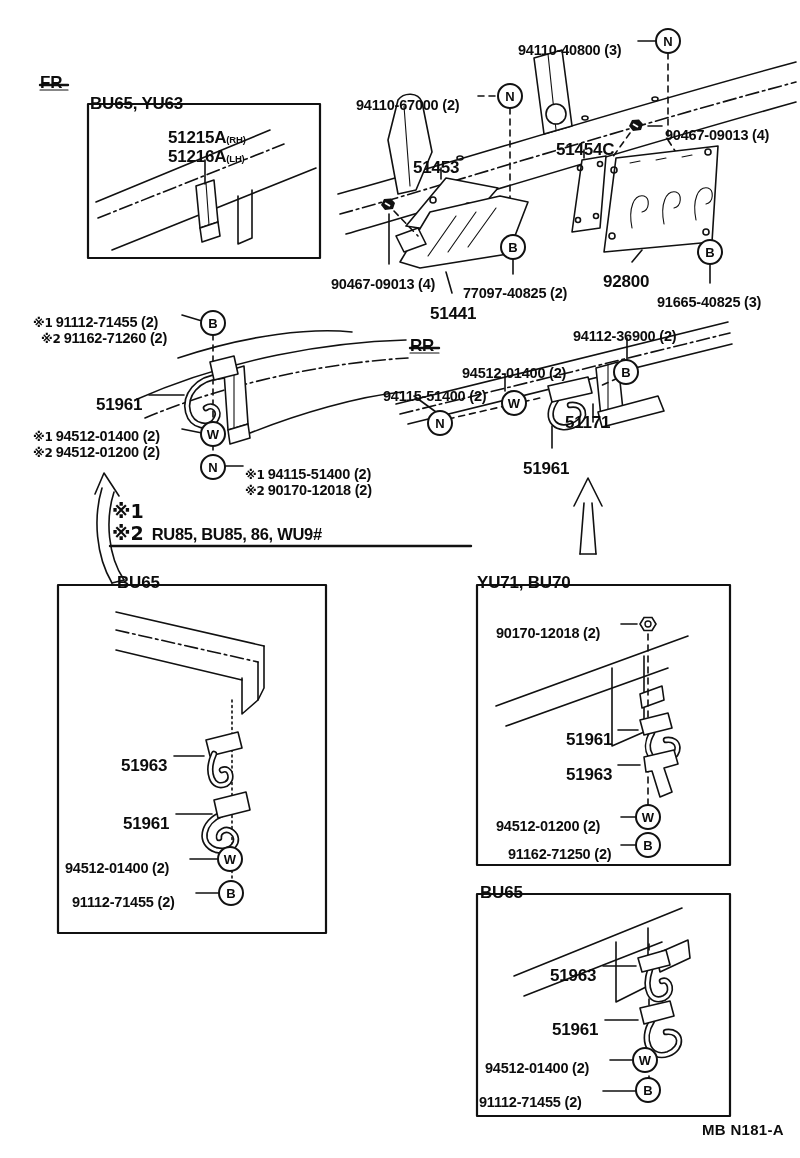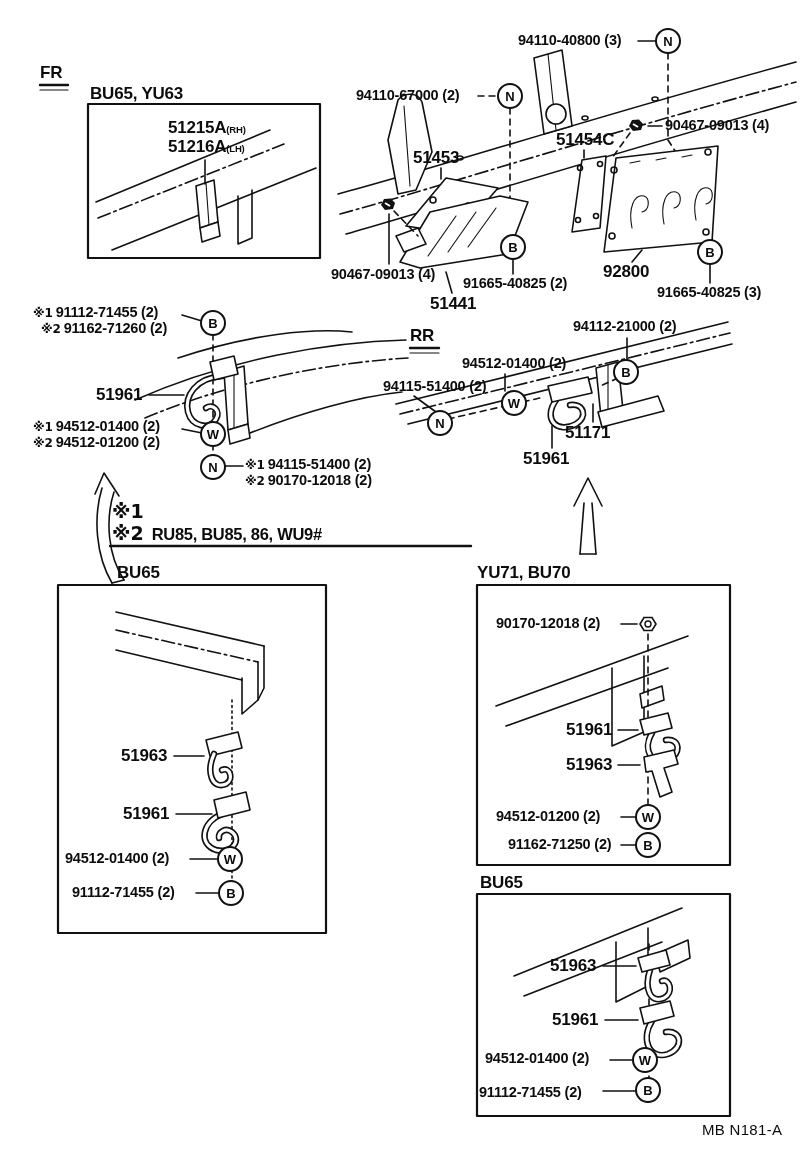--- a/index.html
+++ b/index.html
@@ -12,32 +12,32 @@
   .art .ds{stroke-dasharray:6 5;}
   .art .dd{stroke-dasharray:13 4 2.5 4;}
   .art .dot{stroke-dasharray:2 3.5;}
   .art .thin{stroke-width:1.1;}
   .art .box{stroke-width:2.2;}
   .art .u2{stroke-width:2.4;}
   .art .u1{stroke-width:1.1;}
   .art .t7{stroke-width:6.5;}
   .art .t4{stroke:#fff;stroke-width:3.2;}
   .lbl{position:absolute;white-space:nowrap;font-weight:700;font-size:14.5px;
-       line-height:1.05;letter-spacing:-0.2px;}
+       line-height:1.05;letter-spacing:-0.2px;margin-top:10px;}
   .big{font-size:17px;}
   .km{font-family:"DejaVu Sans",sans-serif;font-size:12px;margin-right:3px;}
   .suffix{font-size:9.5px;}
   .fast{position:absolute;width:22px;height:22px;border:2.2px solid #111;border-radius:50%;
         background:#fff;display:flex;align-items:center;justify-content:center;
         font-weight:700;font-size:13px;transform:translate(-50%,-50%);z-index:3;}
   .icon{position:absolute;transform:translate(-50%,-50%);z-index:3;line-height:0;}
   .legend-row{position:absolute;display:flex;align-items:baseline;gap:8px;font-weight:700;}
   .legend-mark{font-family:"DejaVu Sans",sans-serif;font-size:19px;}
   .legend-text{font-size:16.5px;letter-spacing:-0.3px;}
-  .code{position:absolute;font-weight:400;font-size:15px;letter-spacing:0.3px;}
+  .code{position:absolute;font-weight:700;font-size:15px;letter-spacing:0.3px;}
 </style>
 </head>
 <body>
 
 <div class="page">
 
   <svg class="art" width="800" height="1158" viewBox="0 0 800 1158">
 
     <g>
       <path class="u2" d="M40,85 H68"></path>
@@ -224,37 +224,37 @@
   <div class="lbl big" style="left:90px;top:85px">BU65, YU63</div>
   <div class="lbl big" style="left:168px;top:119px"><span>51215A</span><span class="suffix">(RH)</span></div>
   <div class="lbl big" style="left:168px;top:138px"><span>51216A</span><span class="suffix">(LH)</span></div>
 
   <div class="lbl" style="left:518px;top:33px">94110-40800 (3)</div>
   <div class="lbl" style="left:356px;top:88px">94110-67000 (2)</div>
   <div class="lbl" style="left:665px;top:118px">90467-09013 (4)</div>
   <div class="lbl big" style="left:556px;top:131px">51454C</div>
   <div class="lbl big" style="left:413px;top:149px">51453</div>
   <div class="lbl" style="left:331px;top:267px">90467-09013 (4)</div>
-  <div class="lbl" style="left:463px;top:276px">91665-40825 (2)</div>
+  <div class="lbl" style="left:463px;top:276px">77097-40825 (2)</div>
   <div class="lbl big" style="left:430px;top:295px">51441</div>
   <div class="lbl big" style="left:603px;top:263px">92800</div>
   <div class="lbl" style="left:657px;top:285px">91665-40825 (3)</div>
 
   <div class="lbl" style="left:33px;top:305px"><span class="km">※1</span><span>91112-71455 (2)</span></div>
   <div class="lbl" style="left:41px;top:321px"><span class="km">※2</span><span>91162-71260 (2)</span></div>
   <div class="lbl big" style="left:96px;top:386px">51961</div>
   <div class="lbl" style="left:33px;top:419px"><span class="km">※1</span><span>94512-01400 (2)</span></div>
   <div class="lbl" style="left:33px;top:435px"><span class="km">※2</span><span>94512-01200 (2)</span></div>
   <div class="lbl" style="left:245px;top:457px"><span class="km">※1</span><span>94115-51400 (2)</span></div>
   <div class="lbl" style="left:245px;top:473px"><span class="km">※2</span><span>90170-12018 (2)</span></div>
 
-  <div class="lbl" style="left:573px;top:319px">94112-21000 (2)</div>
+  <div class="lbl" style="left:573px;top:319px">94112-36900 (2)</div>
   <div class="lbl" style="left:462px;top:356px">94512-01400 (2)</div>
   <div class="lbl" style="left:383px;top:379px">94115-51400 (2)</div>
-  <div class="lbl big" style="left:565px;top:424px">51171</div>
+  <div class="lbl big" style="left:565px;top:404px">51171</div>
   <div class="lbl big" style="left:523px;top:450px">51961</div>
 
   <div class="legend-row" style="left:112px;top:500px">
     <span class="legend-mark">※1</span>
   </div>
   <div class="legend-row" style="left:112px;top:522px">
     <span class="legend-mark">※2</span>
     <span class="legend-text">RU85, BU85, 86, WU9#</span>
   </div>
 

